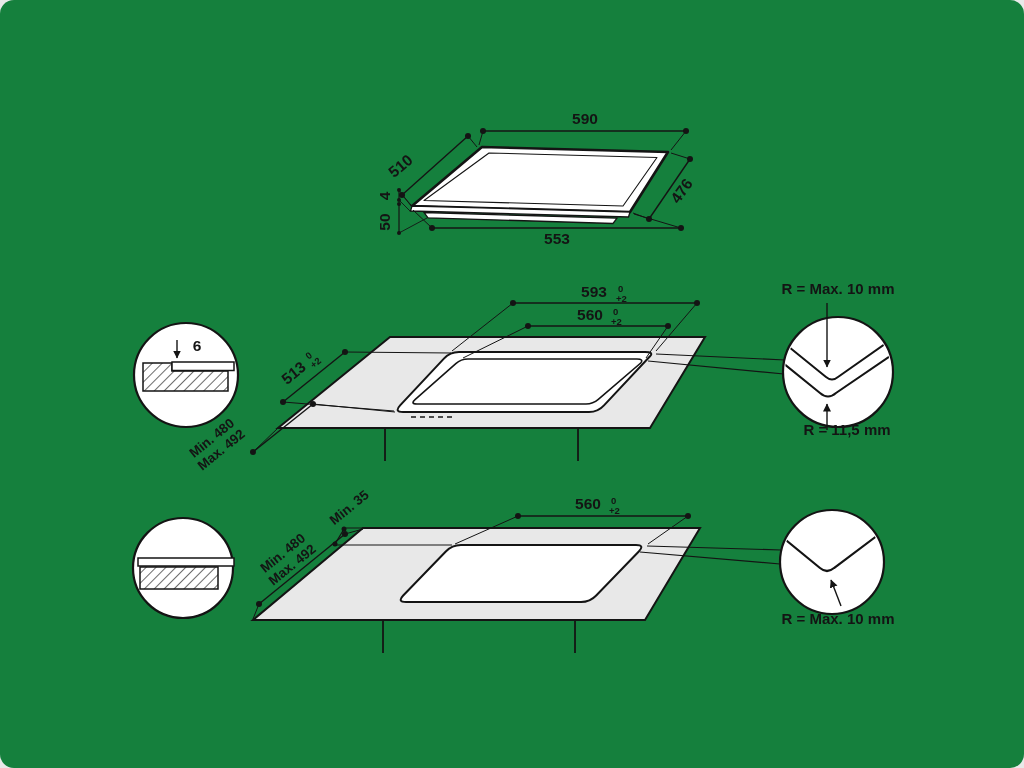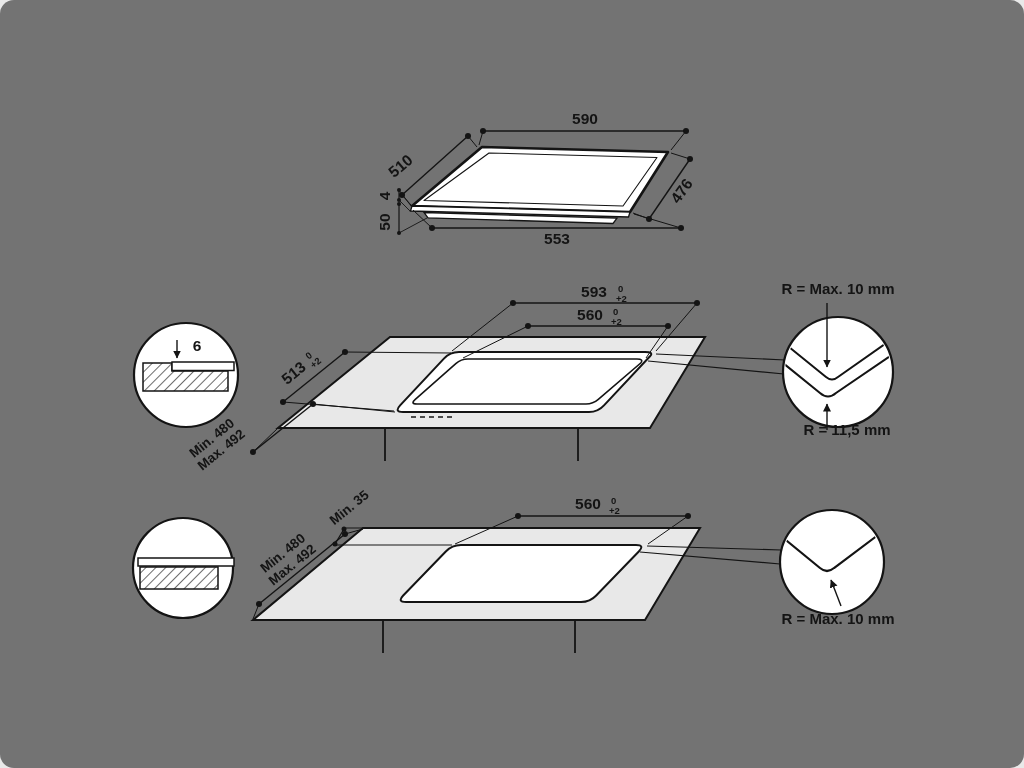--- a/index.html
+++ b/index.html
@@ -1,17 +1,17 @@
 <!DOCTYPE html>
 <html><head>
 <meta charset="utf-8">
 <style>
   html,body{margin:0;padding:0;background:#e9e9e9;}
   .canvas{
-    width:1024px;height:768px;background:#737373;border-radius:14px;
+    width:1024px;height:768px;background:#15803d;border-radius:14px;
     overflow:hidden;position:relative;
     font-family:"Liberation Sans","DejaVu Sans",sans-serif;
   }
   svg text{
     font-family:"Liberation Sans","DejaVu Sans",sans-serif;
     fill:#141414;
   }
   .dim{font-size:15.5px;font-weight:bold;text-anchor:middle;}
   .tol{font-size:9.5px;font-weight:bold;text-anchor:start;}
   .mm{font-size:13.5px;font-weight:bold;text-anchor:middle;}

